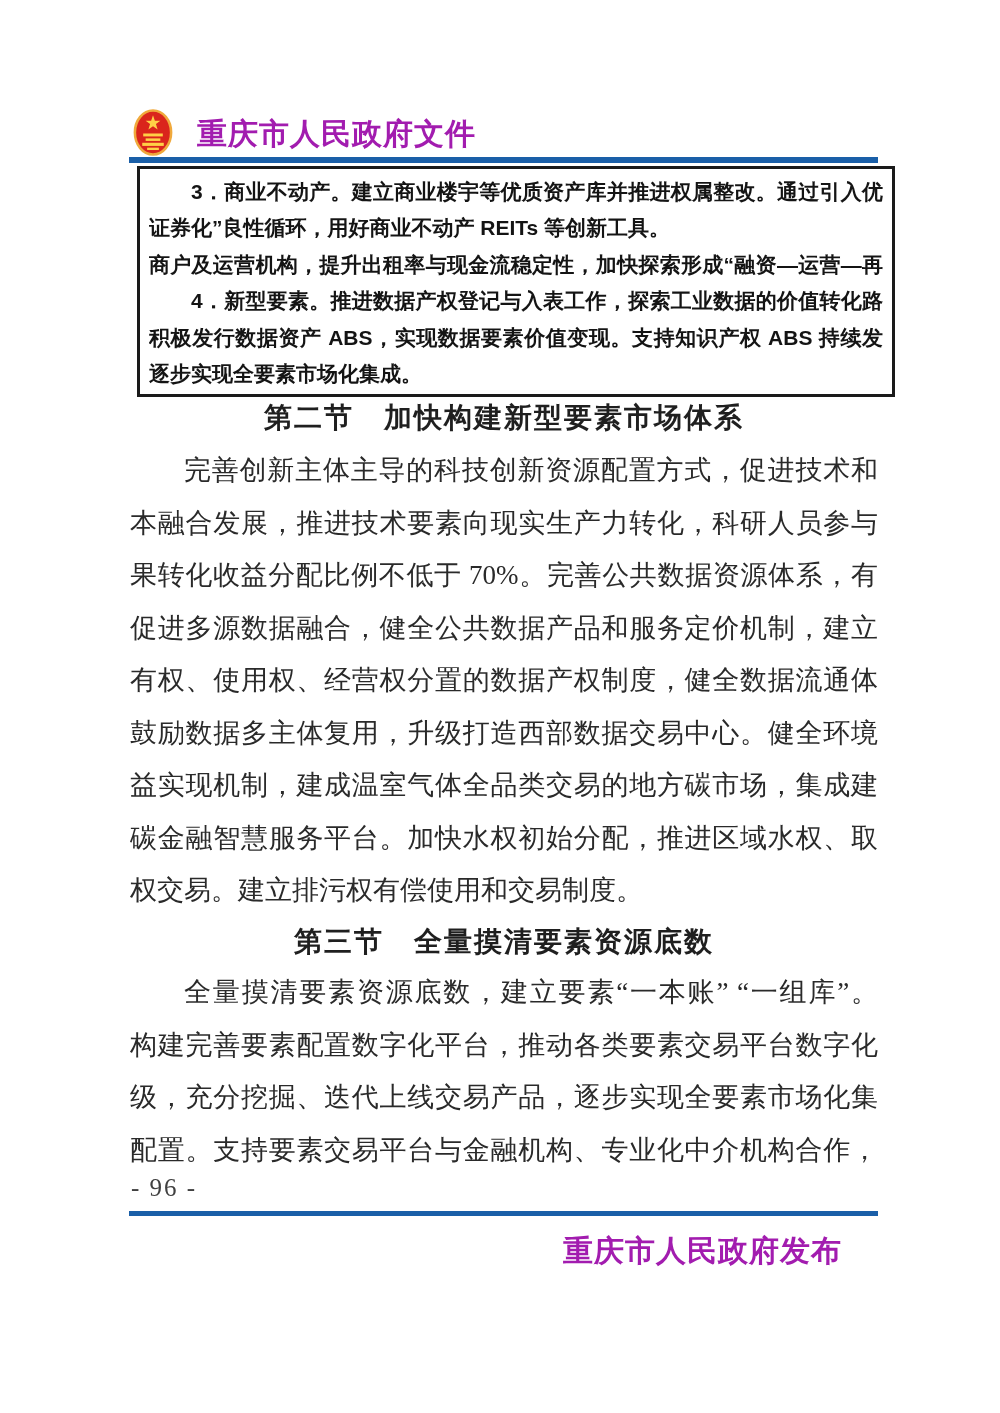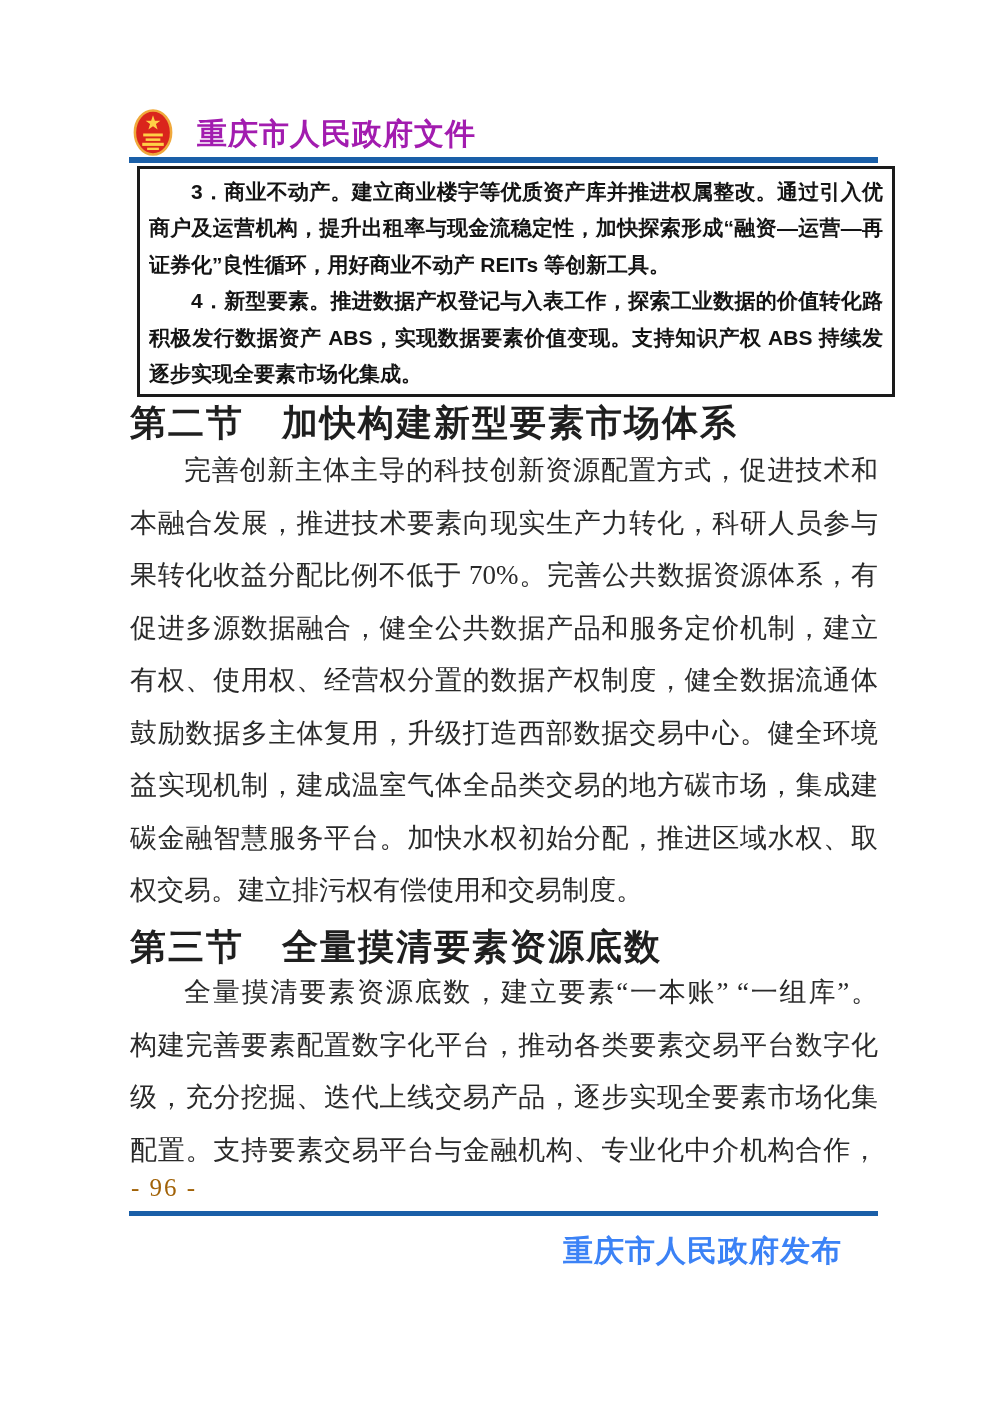--- a/index.html
+++ b/index.html
@@ -24,37 +24,37 @@
     font-family:"Liberation Sans",sans-serif;font-weight:bold;
     font-size:21px;color:#141414;
   }
   .notice-box .tline{height:36.4px;line-height:36.4px;}
   
   .tline{text-align:justify;text-align-last:justify;overflow:hidden;}
   .tline.first{text-indent:2em;}
   .tline.lastline{text-align-last:left;}
   
   .section-heading{
-    left:130px;width:748px;font-weight:bold;
-    font-size:36px;color:#1f1f1f;letter-spacing:2px;
+    left:130px;width:748px;text-align:center;font-weight:bold;
+    font-size:28px;color:#1f1f1f;letter-spacing:2px;
   }
   #heading-2{top:399px;}
   #heading-3{top:923px;}
   
   .body-par{left:130px;width:748px;font-size:27px;color:#2a2a2a;}
   .body-par .tline{height:52.5px;line-height:52.5px;}
   #body-2{top:444px;}
   #body-3{top:966px;}
   
-  .page-number{left:131px;top:1174px;font-size:25px;letter-spacing:2px;color:#a16207;}
+  .page-number{left:131px;top:1174px;font-size:25px;letter-spacing:2px;color:#404040;}
   .rule-bottom{left:129px;top:1211px;width:749px;height:5px;}
   .publisher{
     left:130px;top:1231px;width:712px;text-align:right;
     font-family:"Liberation Sans",sans-serif;font-weight:bold;
-    font-size:30px;letter-spacing:1px;color:#3b82f6;
+    font-size:30px;letter-spacing:1px;color:#a21caf;
   }
 </style>
 </head>
 <body>
 
 <svg class="abs emblem" viewBox="0 0 40 48" xmlns="http://www.w3.org/2000/svg" aria-hidden="true">
   <ellipse cx="20" cy="24" rx="18.5" ry="22.5" fill="#da251c" stroke="#f0a93c" stroke-width="2.6"></ellipse>
   <polygon points="20,6.5 21.9,12 27.5,12 23,15.4 24.7,21 20,17.6 15.3,21 17,15.4 12.5,12 18.1,12" fill="#ffd046"></polygon>
   <rect x="10" y="25" width="20" height="3" fill="#ffd046"></rect>
   <rect x="12.5" y="30" width="15" height="2.6" fill="#ffd046"></rect>
@@ -62,22 +62,22 @@
   <rect x="14" y="39.5" width="12" height="2.4" fill="#ffd046"></rect>
 </svg>
 
 <div class="abs header-title">重庆市人民政府文件</div>
 
 <div class="abs rule rule-top"></div>
 
 <div class="abs notice-box">
   <div>
       <div class="tline first">3．商业不动产。建立商业楼宇等优质资产库并推进权属整改。通过引入优质</div>
+      <div class="tline lastline">证券化”良性循环，用好商业不动产 REITs 等创新工具。</div>
       <div class="tline">商户及运营机构，提升出租率与现金流稳定性，加快探索形成“融资—运营—再</div>
-      <div class="tline lastline">证券化”良性循环，用好商业不动产 REITs 等创新工具。</div>
     </div>
   <div>
       <div class="tline first">4．新型要素。推进数据产权登记与入表工作，探索工业数据的价值转化路径。</div>
       <div class="tline">积极发行数据资产 ABS，实现数据要素价值变现。支持知识产权 ABS 持续发行，</div>
       <div class="tline lastline">逐步实现全要素市场化集成。</div>
     </div>
 </div>
 
 <div id="heading-2" class="abs section-heading">第二节　加快构建新型要素市场体系</div>
 

